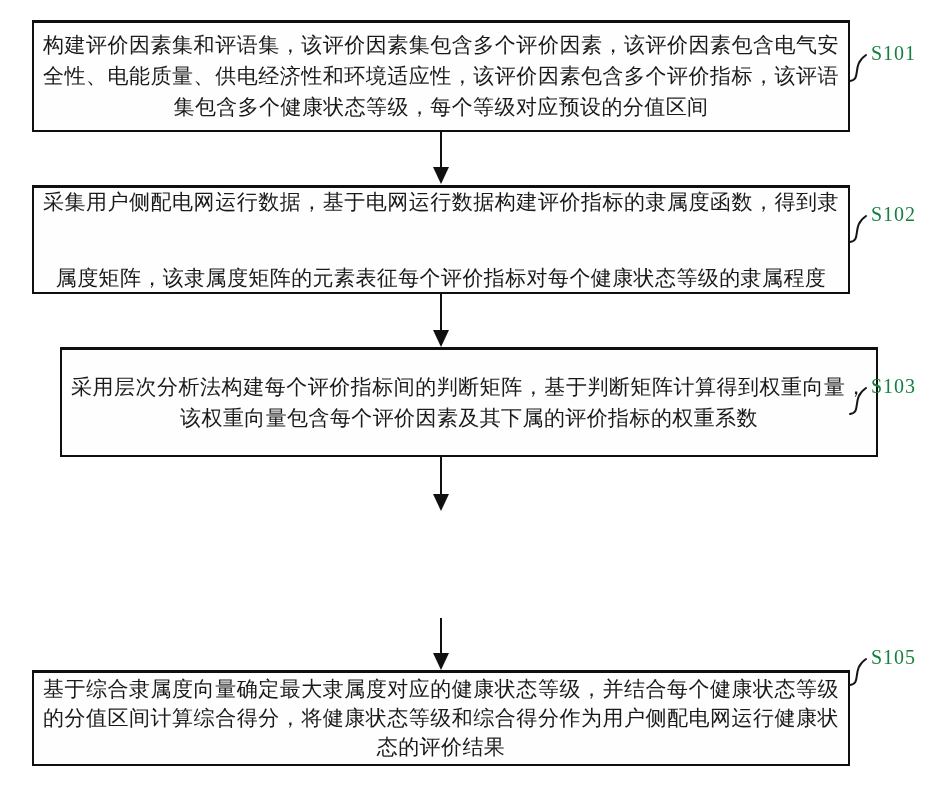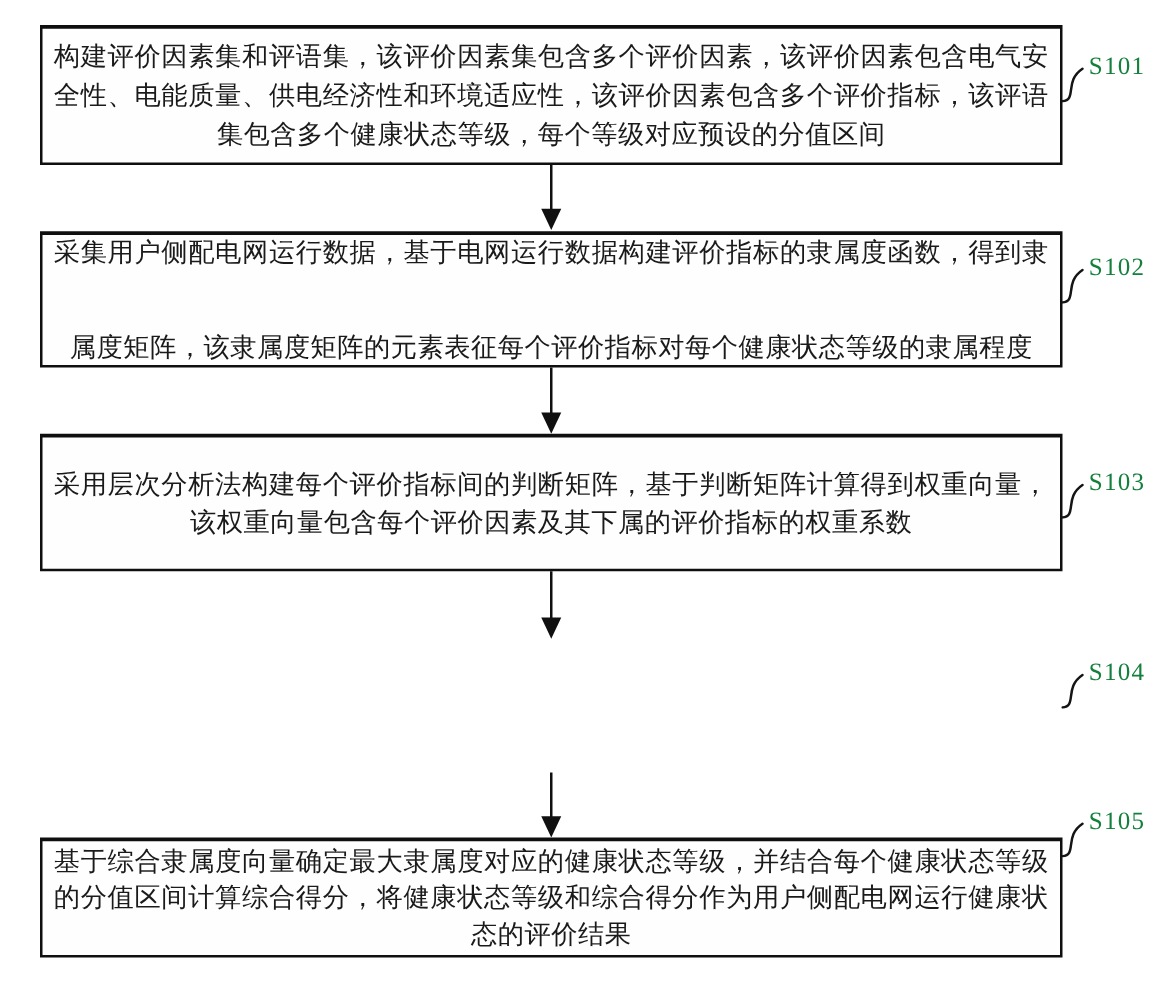--- a/index.html
+++ b/index.html
@@ -85,21 +85,21 @@
   <div class="step-box" style="top:185px;height:109px;gap:45px;">
     <div class="step-line fill">采集用户侧配电网运行数据，基于电网运行数据构建评价指标的隶属度函数，得到隶</div>
     <div class="step-line ctr">属度矩阵，该隶属度矩阵的元素表征每个评价指标对每个健康状态等级的隶属程度</div>
   </div>
 
   <div class="arrow" style="top:294px;height:53px;">
     <div class="shaft"></div>
     <div class="head"></div>
   </div>
 
-  <div class="step-box" style="top:347px;height:110px;">
+  <div class="step-box" style="top:347px;height:110px;margin-left:28px;">
     <div class="step-line fill">采用层次分析法构建每个评价指标间的判断矩阵，基于判断矩阵计算得到权重向量，</div>
     <div class="step-line ctr">该权重向量包含每个评价因素及其下属的评价指标的权重系数</div>
   </div>
 
   <div class="arrow" style="top:457px;height:54px;">
     <div class="shaft"></div>
     <div class="head"></div>
   </div>
 
 
@@ -128,26 +128,20 @@
     <span class="txt">S102</span>
   </div>
 
   <div class="step-label" style="top:375px;">
     <svg width="22" height="30" viewBox="0 0 22 30">
       <path d="M1,29 C13,28 2,13 17,3" fill="none" stroke="#151515" stroke-width="2" stroke-linecap="round"></path>
     </svg>
     <span class="txt">S103</span>
   </div>
 
-  <div class="step-label" style="top:527px;">
-    <svg width="22" height="30" viewBox="0 0 22 30">
-      <path d="M1,29 C13,28 2,13 17,3" fill="none" stroke="#151515" stroke-width="2" stroke-linecap="round"></path>
-    </svg>
-    <span class="txt">S104</span>
-  </div>
 
   <div class="step-label" style="top:646px;">
     <svg width="22" height="30" viewBox="0 0 22 30">
       <path d="M1,29 C13,28 2,13 17,3" fill="none" stroke="#151515" stroke-width="2" stroke-linecap="round"></path>
     </svg>
     <span class="txt">S105</span>
   </div>
 
 </div>
 

